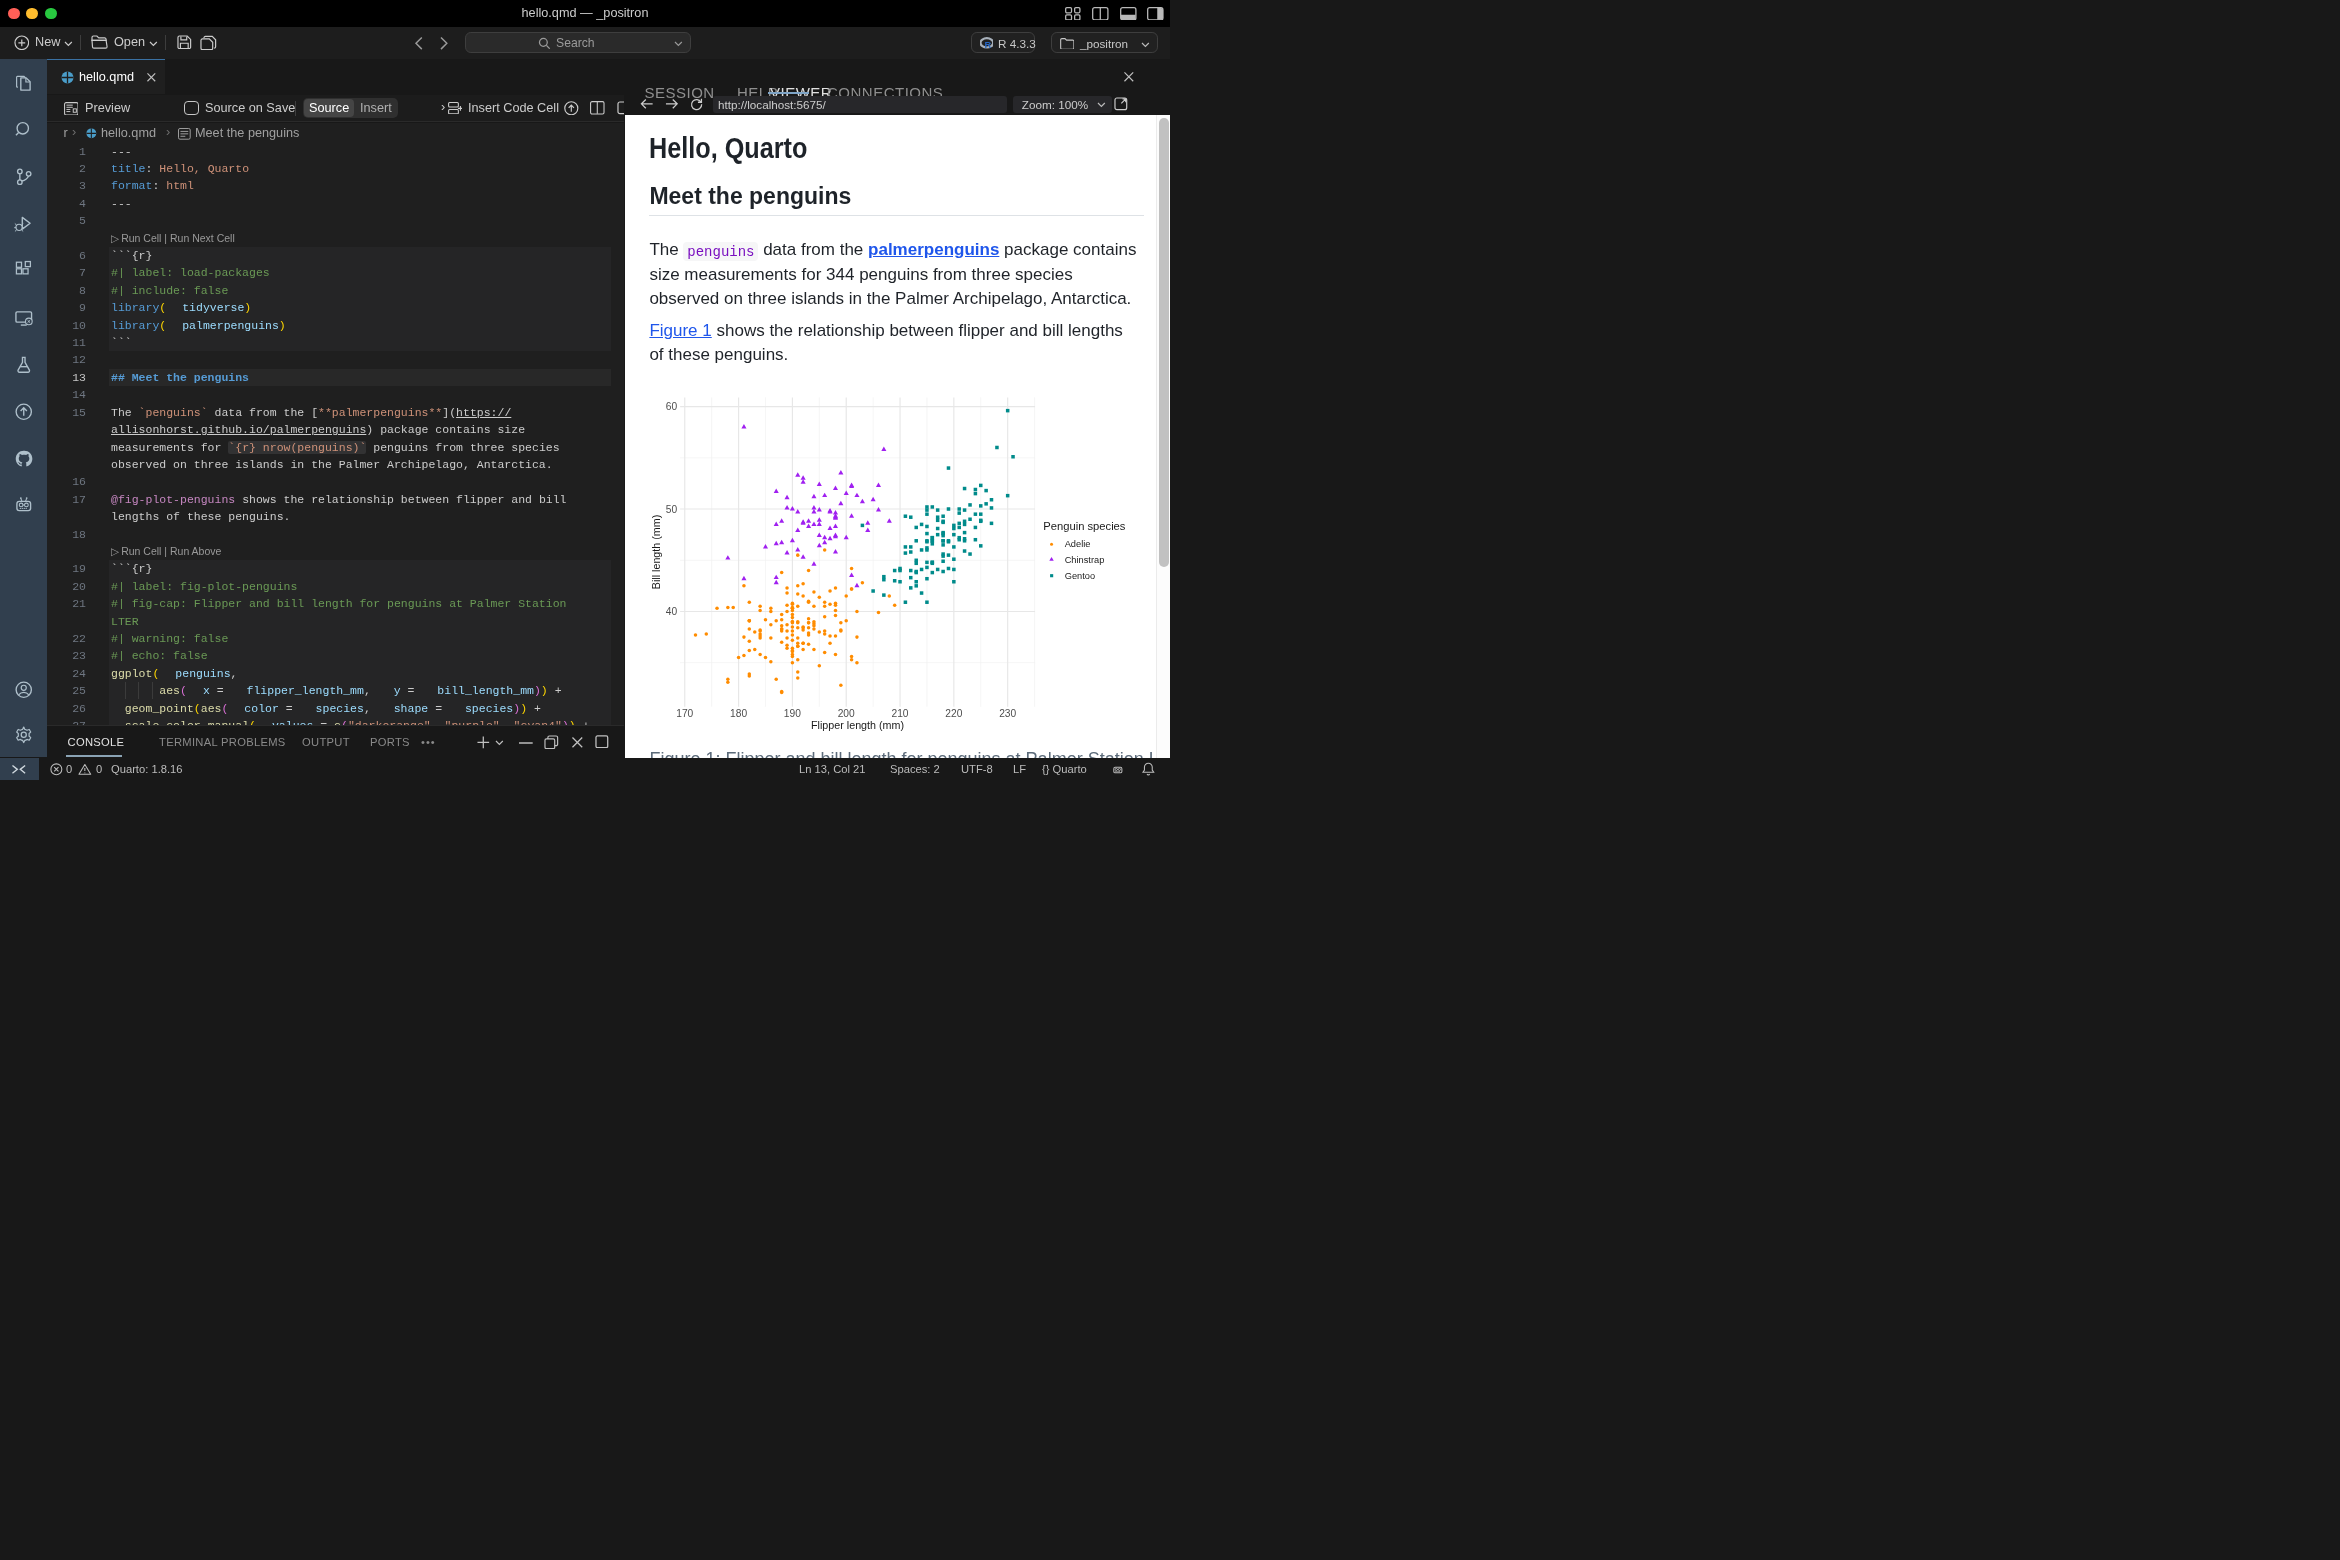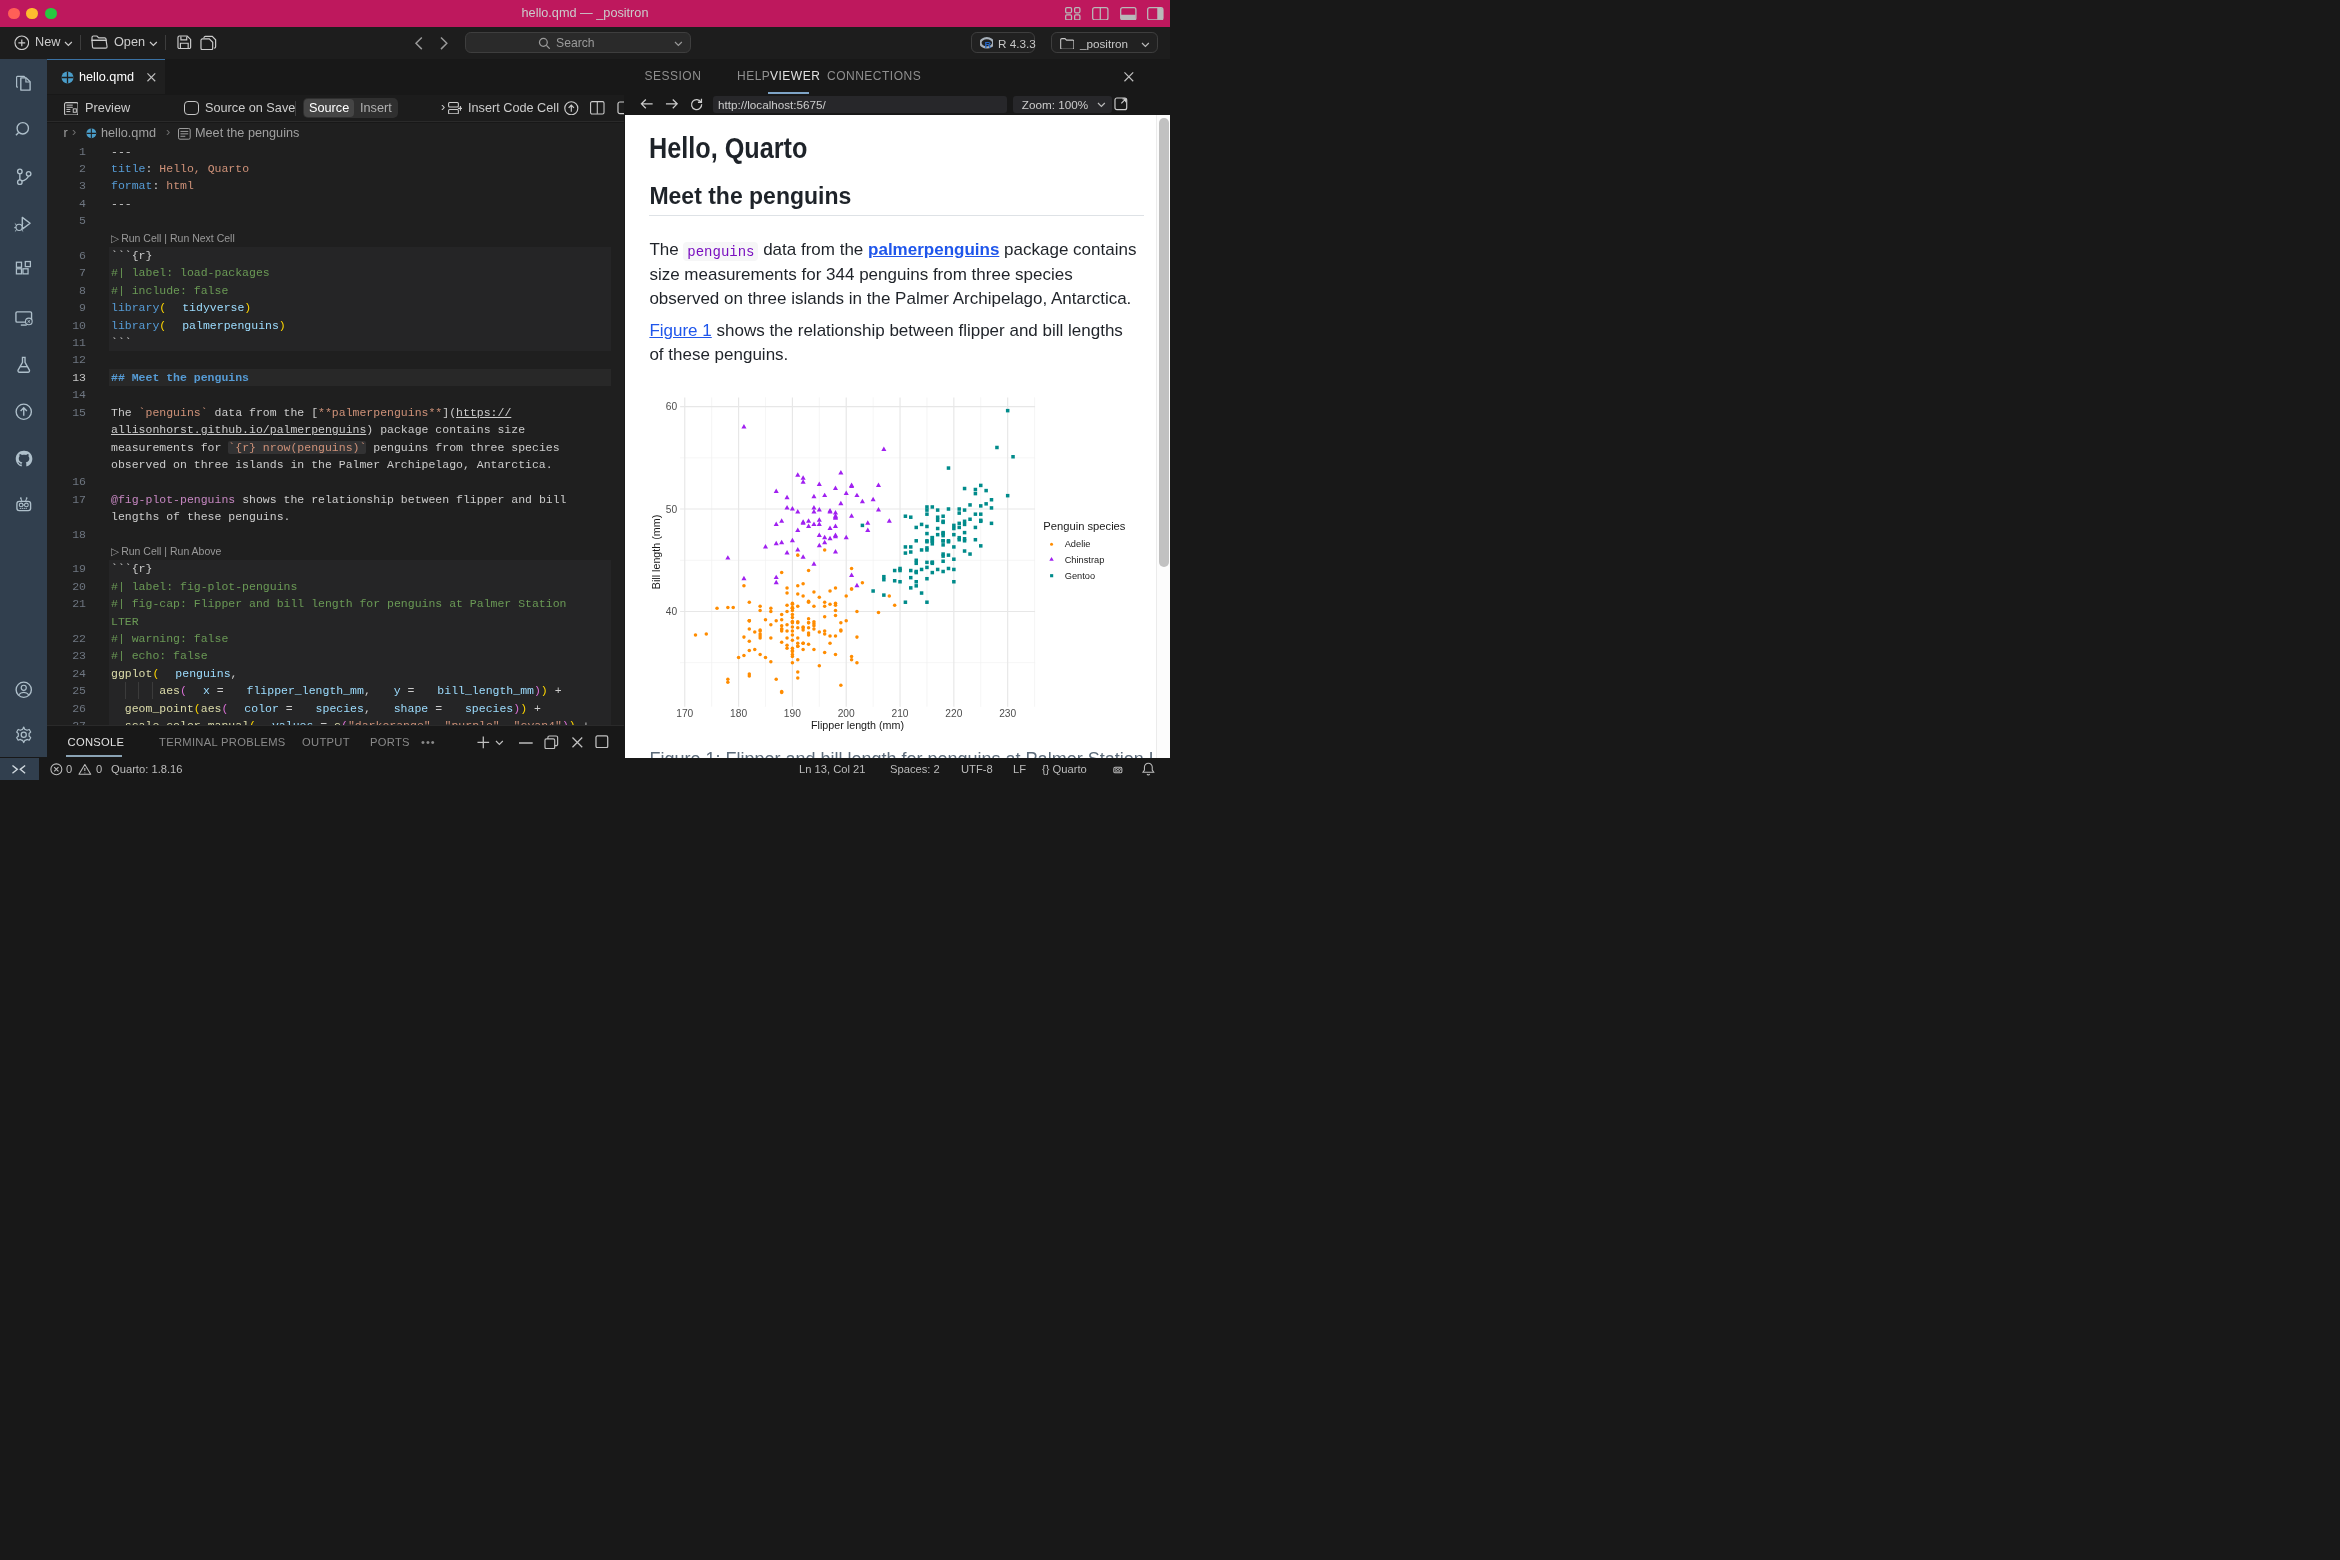--- a/index.html
+++ b/index.html
@@ -1,20 +1,20 @@
 <!DOCTYPE html>
 <html><head>
 <meta charset="utf-8">
 <style>
   * { margin:0; padding:0; box-sizing:border-box; }
   html,body { width:1170px; height:780px; overflow:hidden; background:#181818;
     font-family:"Liberation Sans", sans-serif; }
   .abs { position:absolute; }
   
-  #titlebar { position:absolute; left:0; top:0; width:1170px; height:27px; background:#be185d; }
+  #titlebar { position:absolute; left:0; top:0; width:1170px; height:27px; background:#000000; }
   .tl { position:absolute; top:7.8px; width:11.7px; height:11.7px; border-radius:5.9px; }
   #wtitle { position:absolute; top:5.9px; left:0; width:1170px; text-align:center;
     color:#cccccc; font-size:12.7px; font-weight:500; }
   #toolbar { position:absolute; left:0; top:27px; width:1170px; height:32px; background:#1d1d1d; }
   .tbtxt { color:#cccccc; font-size:12.7px; }
   .vsep { position:absolute; width:1px; height:15.6px; background:#3d3d3d; top:7.8px; }
   #searchbox { position:absolute; left:465px; top:4.9px; width:226px; height:21.5px;
     background:#2a2a2a; border:1px solid #3e3e3e; border-radius:5.9px; color:#9a9a9a;
     font-size:12.2px; }
   .pillbtn { position:absolute; top:4.9px; height:21.5px; white-space:nowrap; background:#212121;
@@ -51,21 +51,21 @@
   #panel { position:absolute; left:47px; top:725px; width:577px; height:33px; background:#181818;
     border-top:1px solid #2a2a2a; }
   .ptab { position:absolute; top:0; height:32px; line-height:32px; color:#8a8a8a; font-size:11.2px;
     letter-spacing:0.3px; }
   
   #statusbar { position:absolute; left:0; top:758px; width:1170px; height:22.4px; background:#181818;
     color:#bcbcbc; font-size:11.2px; }
   #statusbar .it { position:absolute; top:0; height:22.4px; line-height:22.4px; }
   
   #rpanel { position:absolute; left:624px; top:59px; width:546px; height:698px; background:#181818; }
-  .rtab { position:absolute; top:0; height:35px; line-height:35px; color:#8f8f8f; font-size:12px;
+  .rtab { position:absolute; top:16px; height:35px; line-height:35px; color:#8f8f8f; font-size:15px;
     letter-spacing:0.5px; }
   #urlfield { position:absolute; left:89px; top:1.5px; width:294px; height:17.6px; background:#27272a;
     border-radius:2.9px; color:#cccccc; font-size:11.7px; line-height:17.6px; }
   #zoombtn { position:absolute; left:389px; top:1.5px; width:99px; height:17.6px; background:#27272a;
     border-radius:2.9px; color:#cccccc; font-size:11.7px; line-height:17.6px; }
   #viewer { position:absolute; left:625px; top:115px; width:545px; height:643px; background:#ffffff;
     overflow:hidden; }
   #vscroll { position:absolute; left:531px; top:0; width:14.6px; height:643px; background:#fcfcfc;
     border-left:1px solid #ebebeb; }
   #vthumb { position:absolute; left:2.4px; top:3.4px; width:9.8px; height:449px; background:#c1c1c1;

